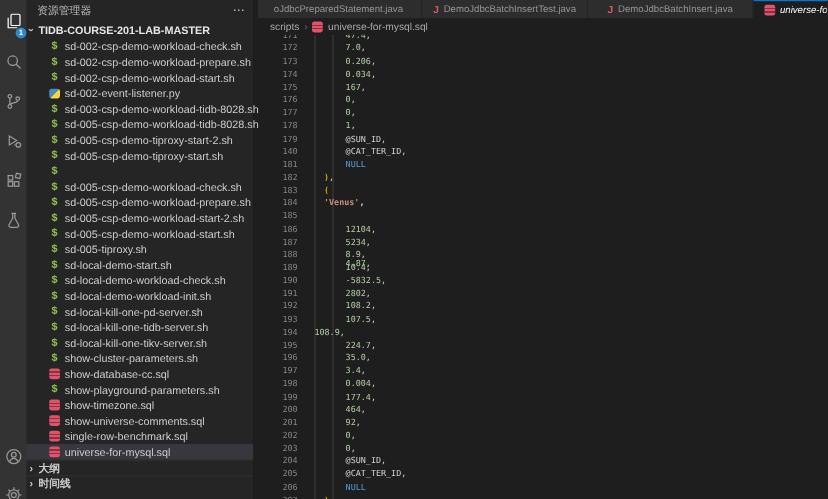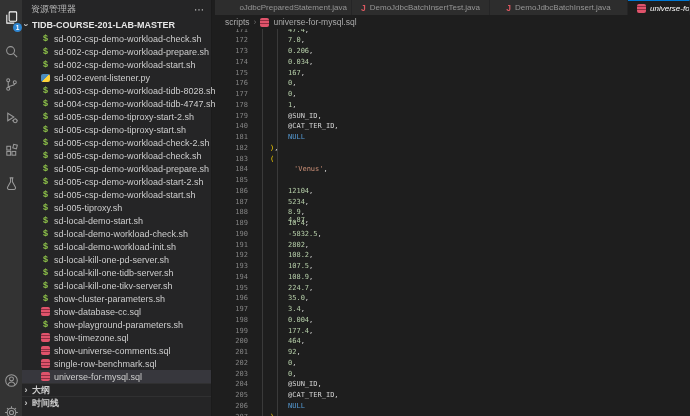--- a/index.html
+++ b/index.html
@@ -47,21 +47,21 @@
     border-top:1px solid #303031; cursor:pointer; }
 
   
   .editor { position:absolute; left:215px; top:0; right:0; bottom:0; background:#1e1e1e; }
   .tabbar { position:absolute; top:0; left:0; right:0; height:15px;
     background:#252526; display:flex; }
   .tab { height:15px; display:flex; align-items:center; gap:4px;
     background:#2d2d2d; border-right:1px solid #252526; color:#969696;
     font-size:8px; padding:0 9px; justify-content:center; cursor:pointer;
     white-space:nowrap; overflow:hidden; }
-  .tab.first { width:137px; padding:0 4px 0 2px; justify-content:flex-end; }
+  .tab.first { width:137px; padding:0 4px 0 2px; justify-content:center; }
   .tab.mid { width:138px; }
   .tab.active { background:#1e1e1e; color:#ffffff; border-top:1.5px solid #0078d4;
     flex:1; justify-content:flex-start; }
   .tab.active .tab-label { font-style:italic; }
   .tic-java { color:#db5860; font-weight:bold; font-size:8.5px; font-style:normal; }
   .breadcrumb { position:absolute; top:15px; left:0; right:0; height:14px;
     display:flex; align-items:center; gap:4px; padding-left:10px;
     font-size:8.5px; color:#a9a9a9; background:#1e1e1e; }
   .bc-sep { color:#6a6a6a; }
 
@@ -174,36 +174,35 @@
     <span class="tree-label">sd-002-event-listener.py</span>
   </div>
 
   <div class="tree-item">
     <span class="fic fic-sh">$</span>
     <span class="tree-label">sd-003-csp-demo-workload-tidb-8028.sh</span>
   </div>
 
   <div class="tree-item">
     <span class="fic fic-sh">$</span>
-    <span class="tree-label">sd-004-csp-demo-workload-tidb-4747.sh</span>
+    <span class="tree-label">sd-005-csp-demo-workload-tidb-8028.sh</span>
   </div>
 
   <div class="tree-item">
     <span class="fic fic-sh">$</span>
     <span class="tree-label">sd-005-csp-demo-tiproxy-start-2.sh</span>
   </div>
 
   <div class="tree-item">
     <span class="fic fic-sh">$</span>
     <span class="tree-label">sd-005-csp-demo-tiproxy-start.sh</span>
   </div>
 
   <div class="tree-item">
     <span class="fic fic-sh">$</span>
-    <span class="tree-label">sd-005-csp-demo-workload-check-2.sh</span>
   </div>
 
   <div class="tree-item">
     <span class="fic fic-sh">$</span>
     <span class="tree-label">sd-005-csp-demo-workload-check.sh</span>
   </div>
 
   <div class="tree-item">
     <span class="fic fic-sh">$</span>
     <span class="tree-label">sd-005-csp-demo-workload-prepare.sh</span>
@@ -393,21 +392,21 @@
     <span class="line-content" style="padding-left: 8px;"><span class="tk-br">)</span><span class="tk-p">,</span></span>
   </div>
 
   <div class="code-line">
     <span class="line-num">183</span>
     <span class="line-content" style="padding-left: 8px;"><span class="tk-br">(</span></span>
   </div>
 
   <div class="code-line">
     <span class="line-num">184</span>
-    <span class="line-content" style="padding-left: 32px;"><span class="tk-str">'Venus'</span><span class="tk-p">,</span></span>
+    <span class="line-content" style="padding-left: 8px; font-weight: bold;"><span class="tk-str">'Venus'</span><span class="tk-p">,</span></span>
   </div>
 
   <div class="code-line">
     <span class="line-num">185</span>
     <span class="line-content" style="padding-left: 26px; margin-top: 40px;"><span class="tk-num">4.87</span><span class="tk-p">,</span></span>
   </div>
 
   <div class="code-line">
     <span class="line-num">186</span>
     <span class="line-content" style="padding-left: 26px;"><span class="tk-num">12104</span><span class="tk-p">,</span></span>
@@ -443,21 +442,21 @@
     <span class="line-content" style="padding-left: 26px;"><span class="tk-num">108.2</span><span class="tk-p">,</span></span>
   </div>
 
   <div class="code-line">
     <span class="line-num">193</span>
     <span class="line-content" style="padding-left: 26px;"><span class="tk-num">107.5</span><span class="tk-p">,</span></span>
   </div>
 
   <div class="code-line">
     <span class="line-num">194</span>
-    <span class="line-content" style="padding-left: 26px;"><span class="tk-num">108.9</span><span class="tk-p">,</span></span>
+    <span class="line-content" style=""><span class="tk-num">108.9</span><span class="tk-p">,</span></span>
   </div>
 
   <div class="code-line">
     <span class="line-num">195</span>
     <span class="line-content" style="padding-left: 26px;"><span class="tk-num">224.7</span><span class="tk-p">,</span></span>
   </div>
 
   <div class="code-line">
     <span class="line-num">196</span>
     <span class="line-content" style="padding-left: 26px; text-align: right;"><span class="tk-num">35.0</span><span class="tk-p">,</span></span>

